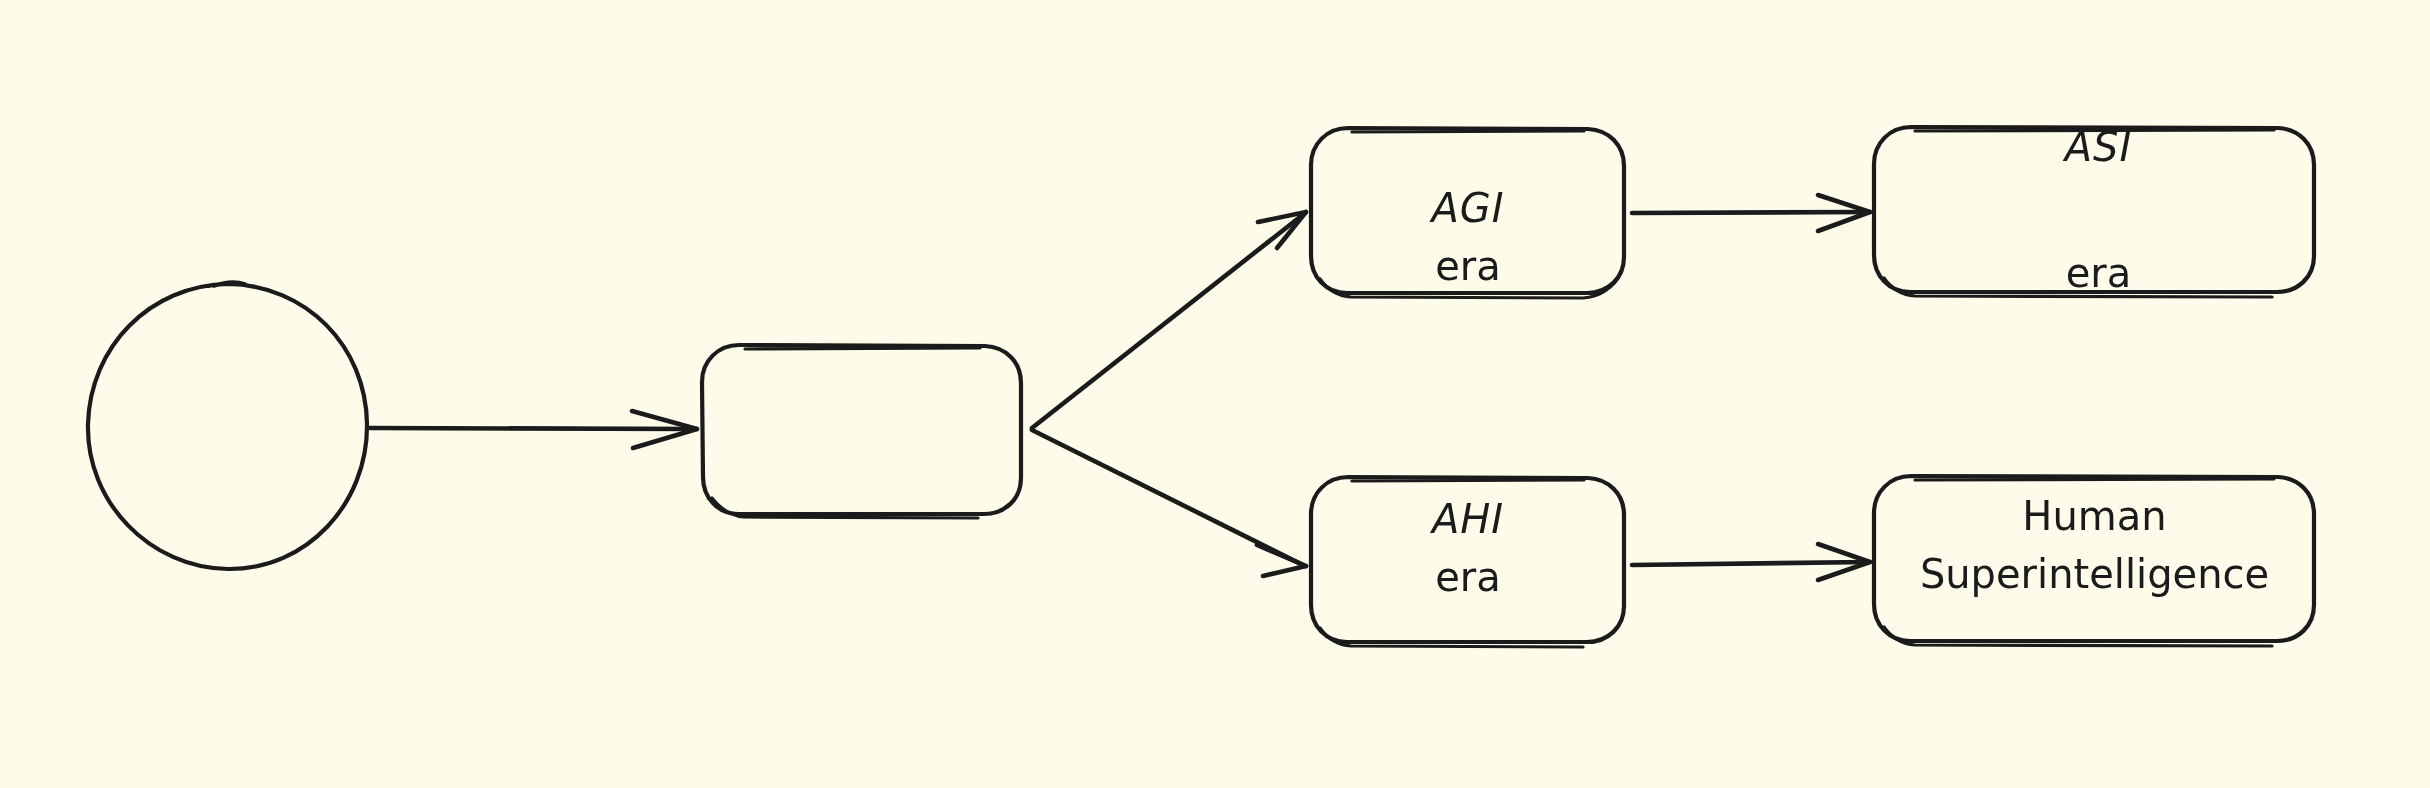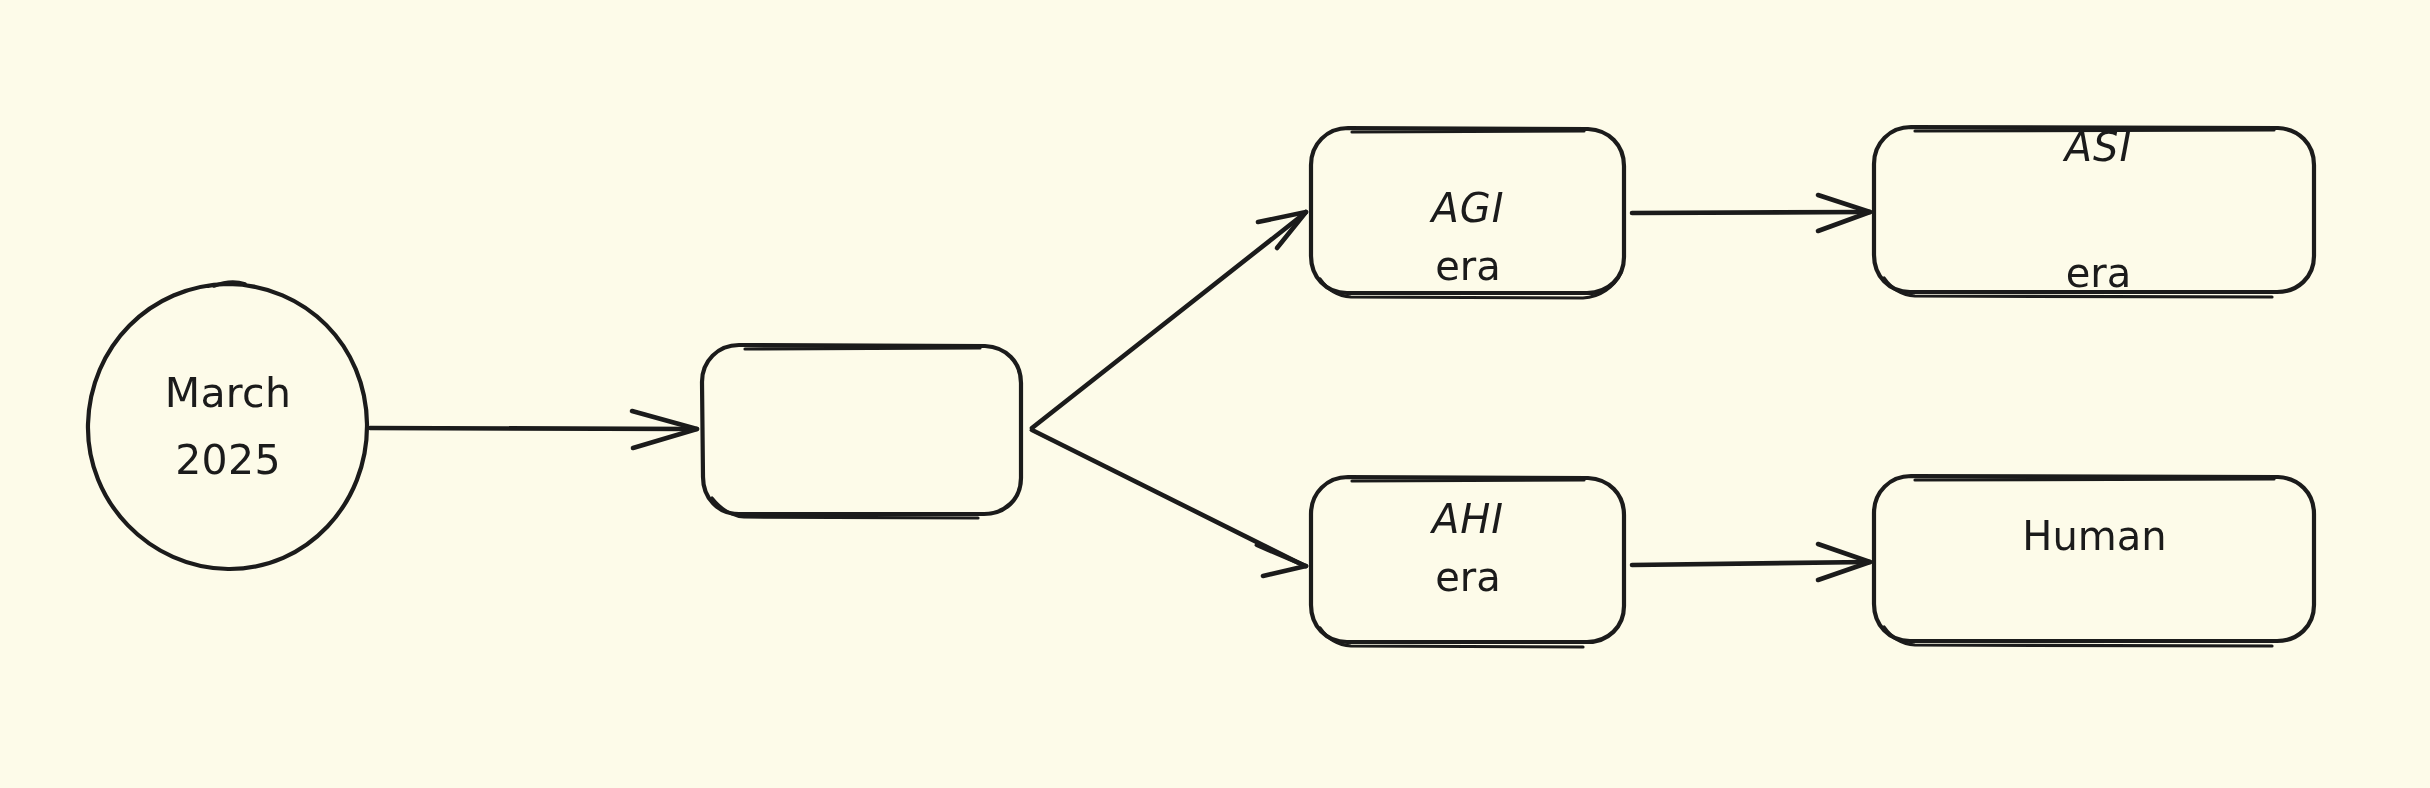--- a/index.html
+++ b/index.html
@@ -168,25 +168,20 @@
 
       <g>
         <path d="M 1632 565 L 1868 562" stroke-width="4.6"></path>
         <path d="M 1818 544 L 1870 562" stroke-width="4.6"></path>
         <path d="M 1818 580 L 1870 562" stroke-width="4.6"></path>
       </g>
 
     </g>
   </svg>
 
-  <div class="node-label lbl-circle" style="left:88px; top:284px; width:280px; height:286px;">
-    <span class="line">March</span>
-    <span class="gap"></span>
-    <span class="line">2025</span>
-  </div>
 
 
   <div class="node-label lbl-big" style="left:1311px; top:144px; width:314px; height:166px;margin-top:10px;">
     <span class="line italicish">AGI</span>
     <span class="gap-sm"></span>
     <span class="line">era</span>
   </div>
 
   <div class="node-label lbl-big" style="left:1878px; top:127px; width:441px; height:166px;justify-content:space-between;">
     <span class="line italicish">ASI</span>
@@ -196,15 +191,16 @@
 
   <div class="node-label lbl-big" style="left:1311px; top:477px; width:314px; height:142px;">
     <span class="line italicish">AHI</span>
     <span class="gap-sm"></span>
     <span class="line">era</span>
   </div>
 
   <div class="node-label lbl-hs" style="left:1874px; top:476px; width:441px; height:138px;">
     <span class="line">Human</span>
     <span class="gap-sm"></span>
+    <span class="line">Superintelligence</span>
   </div>
 
 </div>
 
 </body></html>

